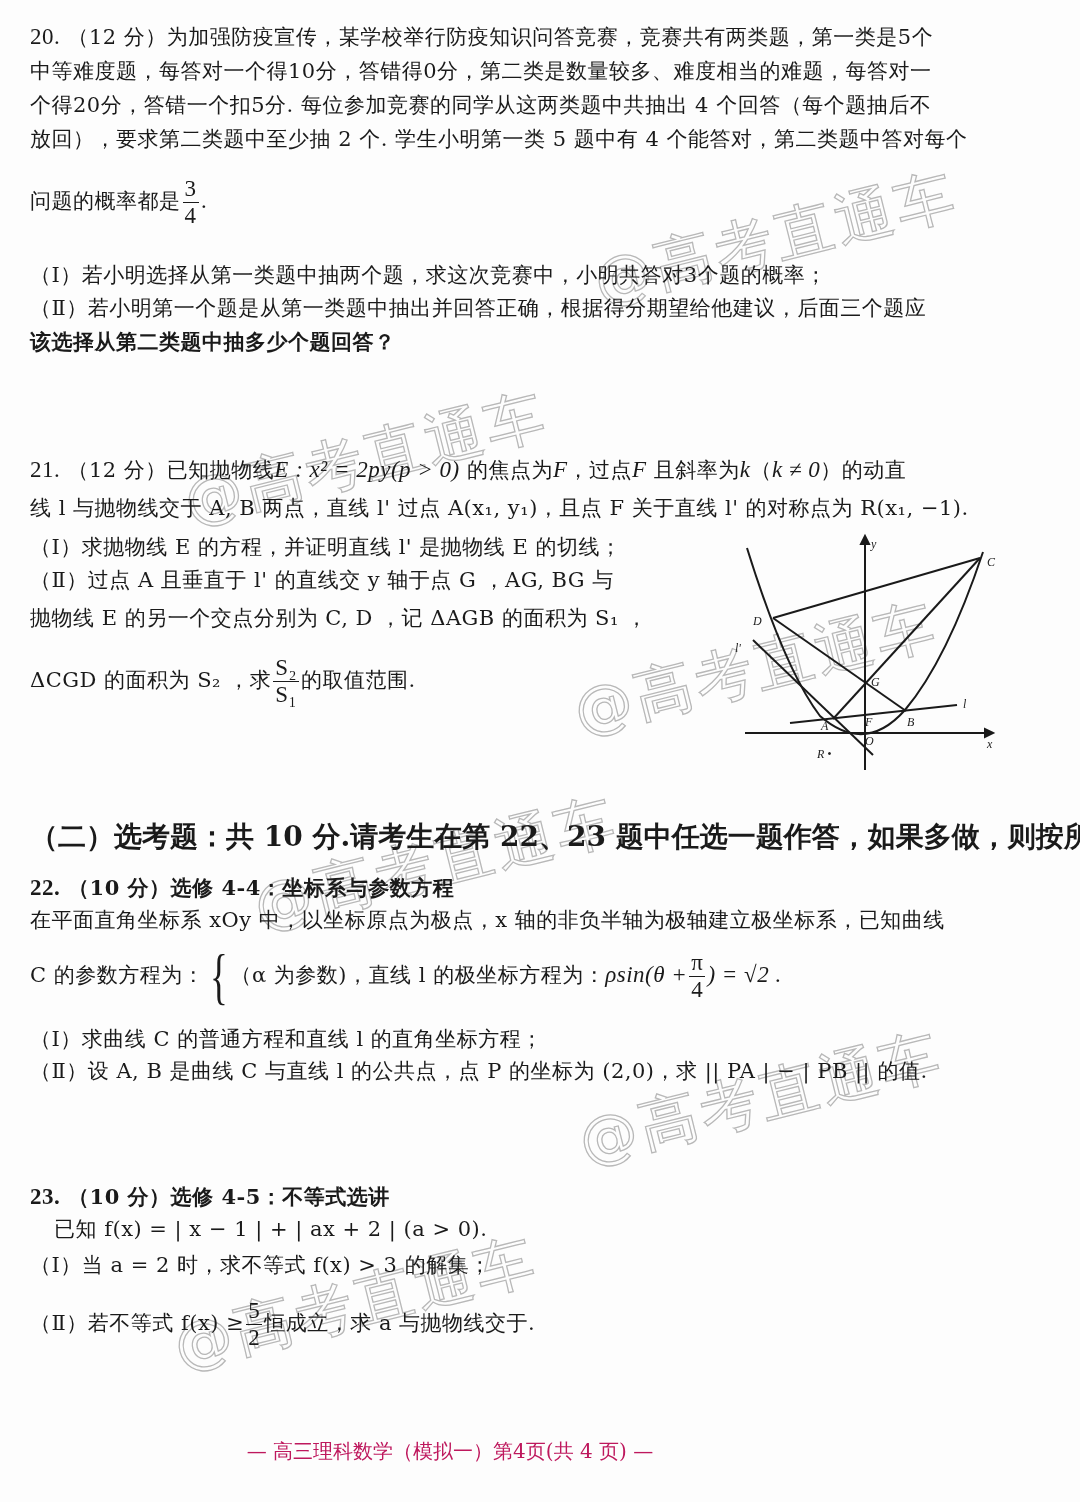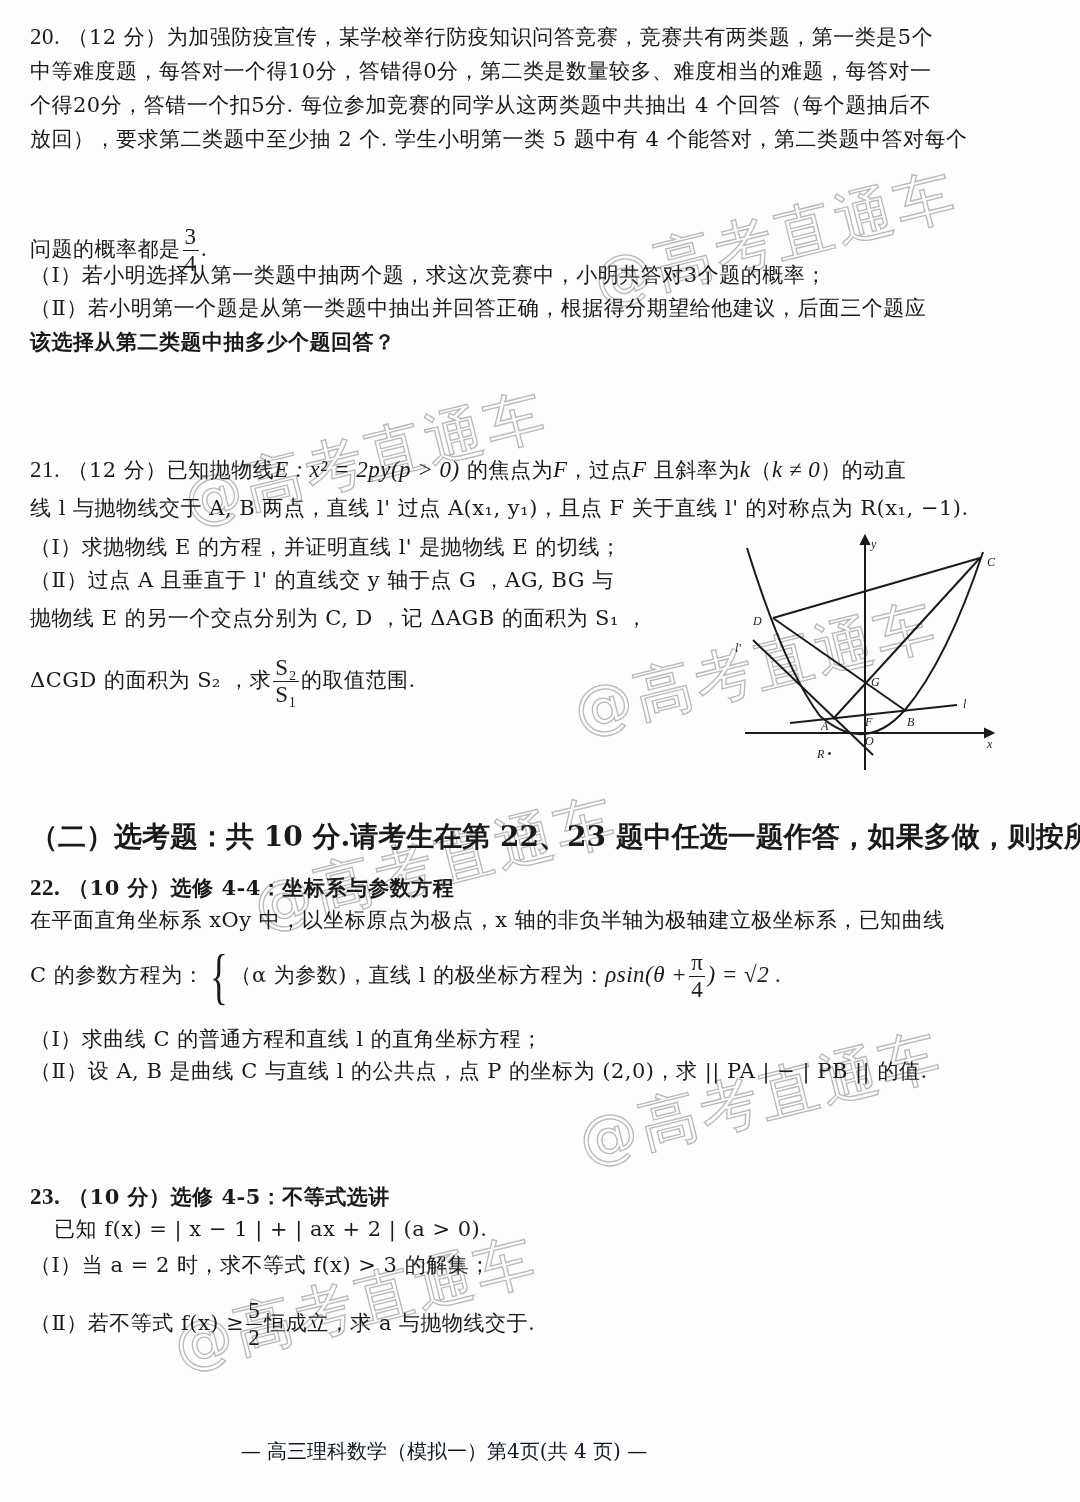--- a/index.html
+++ b/index.html
@@ -14,21 +14,21 @@
   .frac { display: inline-flex; flex-direction: column; align-items: center; vertical-align: middle; font-family: "Liberation Serif", serif; font-size: 23px; line-height: 26px; margin: 0 2px; }
   .frac .num { border-bottom: 1.5px solid #1a1a1a; padding: 0 2px; }
   .frac .den { padding: 0 2px; }
   .brace-sys { display: inline-flex; align-items: center; vertical-align: middle; }
   .brace { font-size: 62px; line-height: 62px; font-family: "Liberation Serif", serif; transform: scaleX(0.6); margin-right: -4px; }
   .sys { display: inline-flex; flex-direction: column; font-family: "Liberation Serif", serif; font-size: 23px; line-height: 34px; }
   .watermark {
     position: absolute; font-family: "DejaVu Sans", "Liberation Sans", sans-serif; font-size: 58px;
     color: transparent; -webkit-text-stroke: 1.3px #b8b8b8; transform: rotate(-14deg); white-space: nowrap; pointer-events: none; letter-spacing: 4px;
   }
-  .footer { position: absolute; top: 1438px; left: 0; width: 888px; text-align: center; font-size: 20px; color: #0f172a; }
+  .footer { position: absolute; top: 1438px; left: 0; width: 888px; text-align: center; font-size: 20px; color: #be185d; padding-left: 6px; }
   .figure { position: absolute; left: 725px; top: 530px; width: 300px; height: 245px; }
   .figure svg text { font-family: "Liberation Serif", serif; font-style: italic; font-size: 12px; fill: #222; }
 </style>
 </head>
 <body>
 
 <div class="watermark" style="left:590px; top:200px;">@高考直通车</div>
 <div class="watermark" style="left:180px; top:420px;">@高考直通车</div>
 <div class="watermark" style="left:570px; top:630px;">@高考直通车</div>
 <div class="watermark" style="left:250px; top:825px;">@高考直通车</div>
@@ -36,21 +36,21 @@
 <div class="watermark" style="left:170px; top:1265px;">@高考直通车</div>
 
 <section>
   <div class="line" style="top:22px;">
     <span class="n">20.</span>
     <span>（12 分）</span><span>为加强防疫宣传，某学校举行防疫知识问答竞赛，竞赛共有两类题，第一类是5个</span>
   </div>
   <div class="line" style="top:56px;">中等难度题，每答对一个得10分，答错得0分，第二类是数量较多、难度相当的难题，每答对一</div>
   <div class="line" style="top:90px;">个得20分，答错一个扣5分. 每位参加竞赛的同学从这两类题中共抽出 4 个回答（每个题抽后不</div>
   <div class="line" style="top:124px;">放回），要求第二类题中至少抽 2 个. 学生小明第一类 5 题中有 4 个能答对，第二类题中答对每个</div>
-  <div class="line" style="top:176px;margin-top:48px;">
+  <div class="line" style="top:176px;">
     <span>问题的概率都是</span><span class="frac">
         <span class="num">3</span>
         <span class="den">4</span>
       </span><span>.</span>
   </div>
   <div class="line" style="top:260px;">（Ⅰ）若小明选择从第一类题中抽两个题，求这次竞赛中，小明共答对3个题的概率；</div>
   <div class="line" style="top:293px;">（Ⅱ）若小明第一个题是从第一类题中抽出并回答正确，根据得分期望给他建议，后面三个题应</div>
   <div class="line" style="top:327px;font-weight:bold;">该选择从第二类题中抽多少个题回答？</div>
 </section>
 

